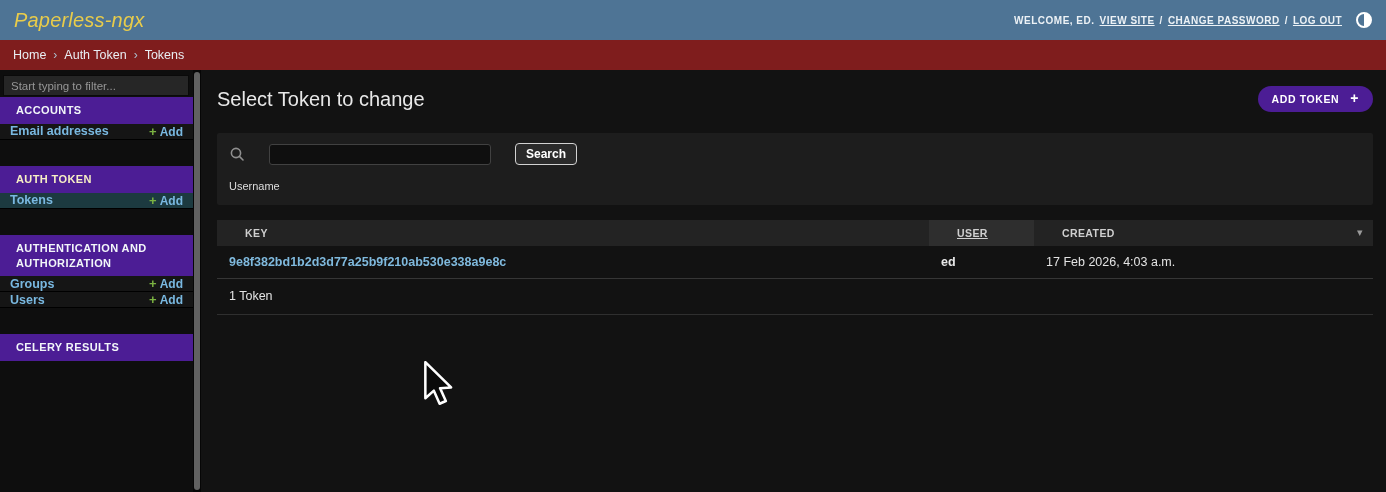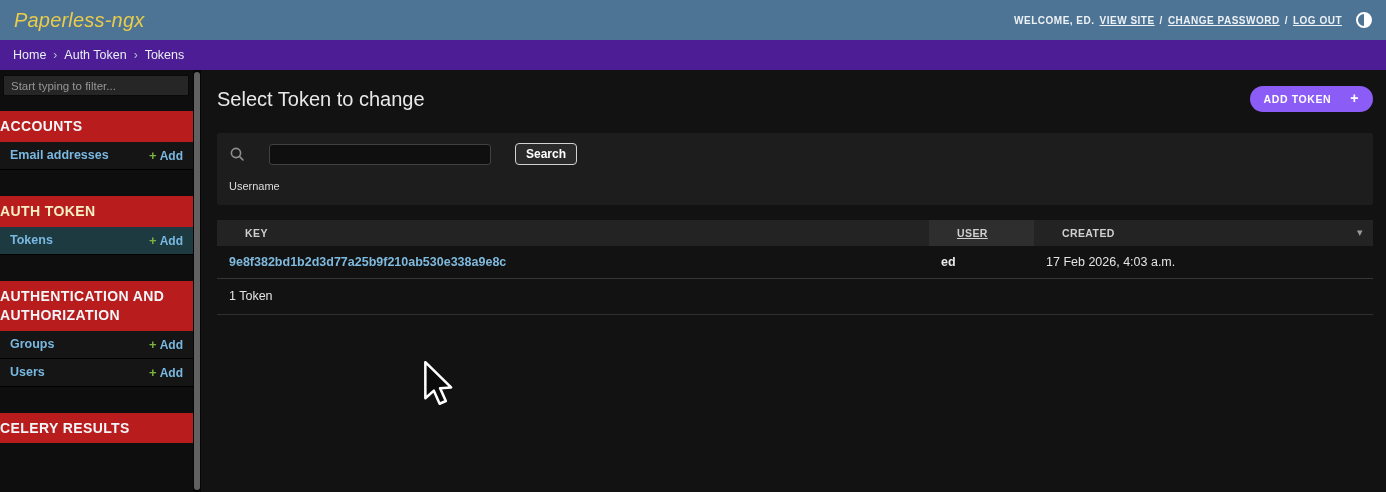--- a/index.html
+++ b/index.html
@@ -27,49 +27,49 @@
   .tool-sep { text-decoration: none; }
   .theme-toggle {
     width: 16px; height: 16px; border-radius: 50%;
     border: 2px solid #ffffff; margin-left: 9px;
     background: linear-gradient(90deg, rgba(255,255,255,0) 50%, #ffffff 50%);
     cursor: pointer; flex: 0 0 auto;
   }
 
   
   .breadcrumbs {
-    height: 30px; background: #4c1d95;
+    height: 30px; background: #7f1d1d;
     display: flex; align-items: center; gap: 7px;
     padding: 0 13px; font-size: 12.5px; color: #e9eef3;
   }
   .breadcrumbs .crumb-link { color: #e9eef3; cursor: pointer; }
   .breadcrumbs .crumb-sep { color: #aabfce; font-size: 12px; }
 
   
   .body-wrap { display: flex; height: 422px; position: relative; }
 
   
   .sidebar { width: 193px; background: #0e0e0e; overflow: hidden; flex: 0 0 auto; }
-  .filter-wrap { padding: 5px 4px 15px 3px; }
+  .filter-wrap { padding: 5px 4px 1px 3px; }
   .filter-input {
     width: 100%; height: 21px; background: #262626;
     border: 1px solid #0a0a0a; color: #c9c9c9;
     font-size: 11.5px; padding: 0 7px;
     font-family: "Liberation Sans", sans-serif; outline: none;
   }
   .filter-input::placeholder { color: #969696; }
   .nav-section { margin-bottom: 26px; }
   .nav-section-header {
-    background: #b91c1c; color: #f2f6f9;
-    font-size: 14px; font-weight: bold; letter-spacing: .4px;
-    padding: 6px 0; line-height: 1.35; text-transform: uppercase;
+    background: #4c1d95; color: #f2f6f9;
+    font-size: 11px; font-weight: bold; letter-spacing: .4px;
+    padding: 6px 16px; line-height: 1.35; text-transform: uppercase;
   }
   .nav-section.active .nav-section-header { color: #f7efc5; }
   .nav-row {
-    height: 28px; background: #151515;
+    height: 16px; background: #151515;
     display: flex; align-items: center; justify-content: space-between;
     padding: 0 10px; border-bottom: 1px solid #000; cursor: pointer;
   }
   .nav-row.selected { background: #1c3a40; }
   .nav-label { color: #79b8e0; font-size: 12.5px; font-weight: bold; }
   .nav-add { font-size: 12px; font-weight: bold; cursor: pointer; white-space: nowrap; }
   .nav-add .plus { color: #7cb342; margin-right: 3px; font-size: 13px; }
   .nav-add .add-label { color: #79b8e0; }
 
   
@@ -82,23 +82,23 @@
   }
 
   
   .main { flex: 1; padding: 16px 13px 0 16px; background: #121212; }
   .main-head {
     display: flex; align-items: center; justify-content: space-between;
     margin-bottom: 21px;
   }
   .page-title { color: #e8e8e8; font-size: 20px; font-weight: 400; }
   .add-btn {
-    background: #8b5cf6; color: #ffffff; border: none; border-radius: 14px;
+    background: #4c1d95; color: #ffffff; border: none; border-radius: 14px;
     padding: 7px 14px; font-size: 10.5px; font-weight: bold; letter-spacing: .6px;
-    display: flex; align-items: flex-start; gap: 19px; cursor: pointer;
+    display: flex; align-items: flex-start; gap: 11px; cursor: pointer;
     font-family: "Liberation Sans", sans-serif;
   }
   .add-btn .plus-icon { font-size: 14px; font-weight: bold; line-height: 10px; }
 
   .search-panel {
     background: #1d1d1d; border-radius: 2px;
     padding: 10px 12px 13px 12px; margin-bottom: 15px;
   }
   .search-row { display: flex; align-items: center; gap: 24px; }
   .search-icon { width: 16px; height: 16px; flex: 0 0 auto; }

